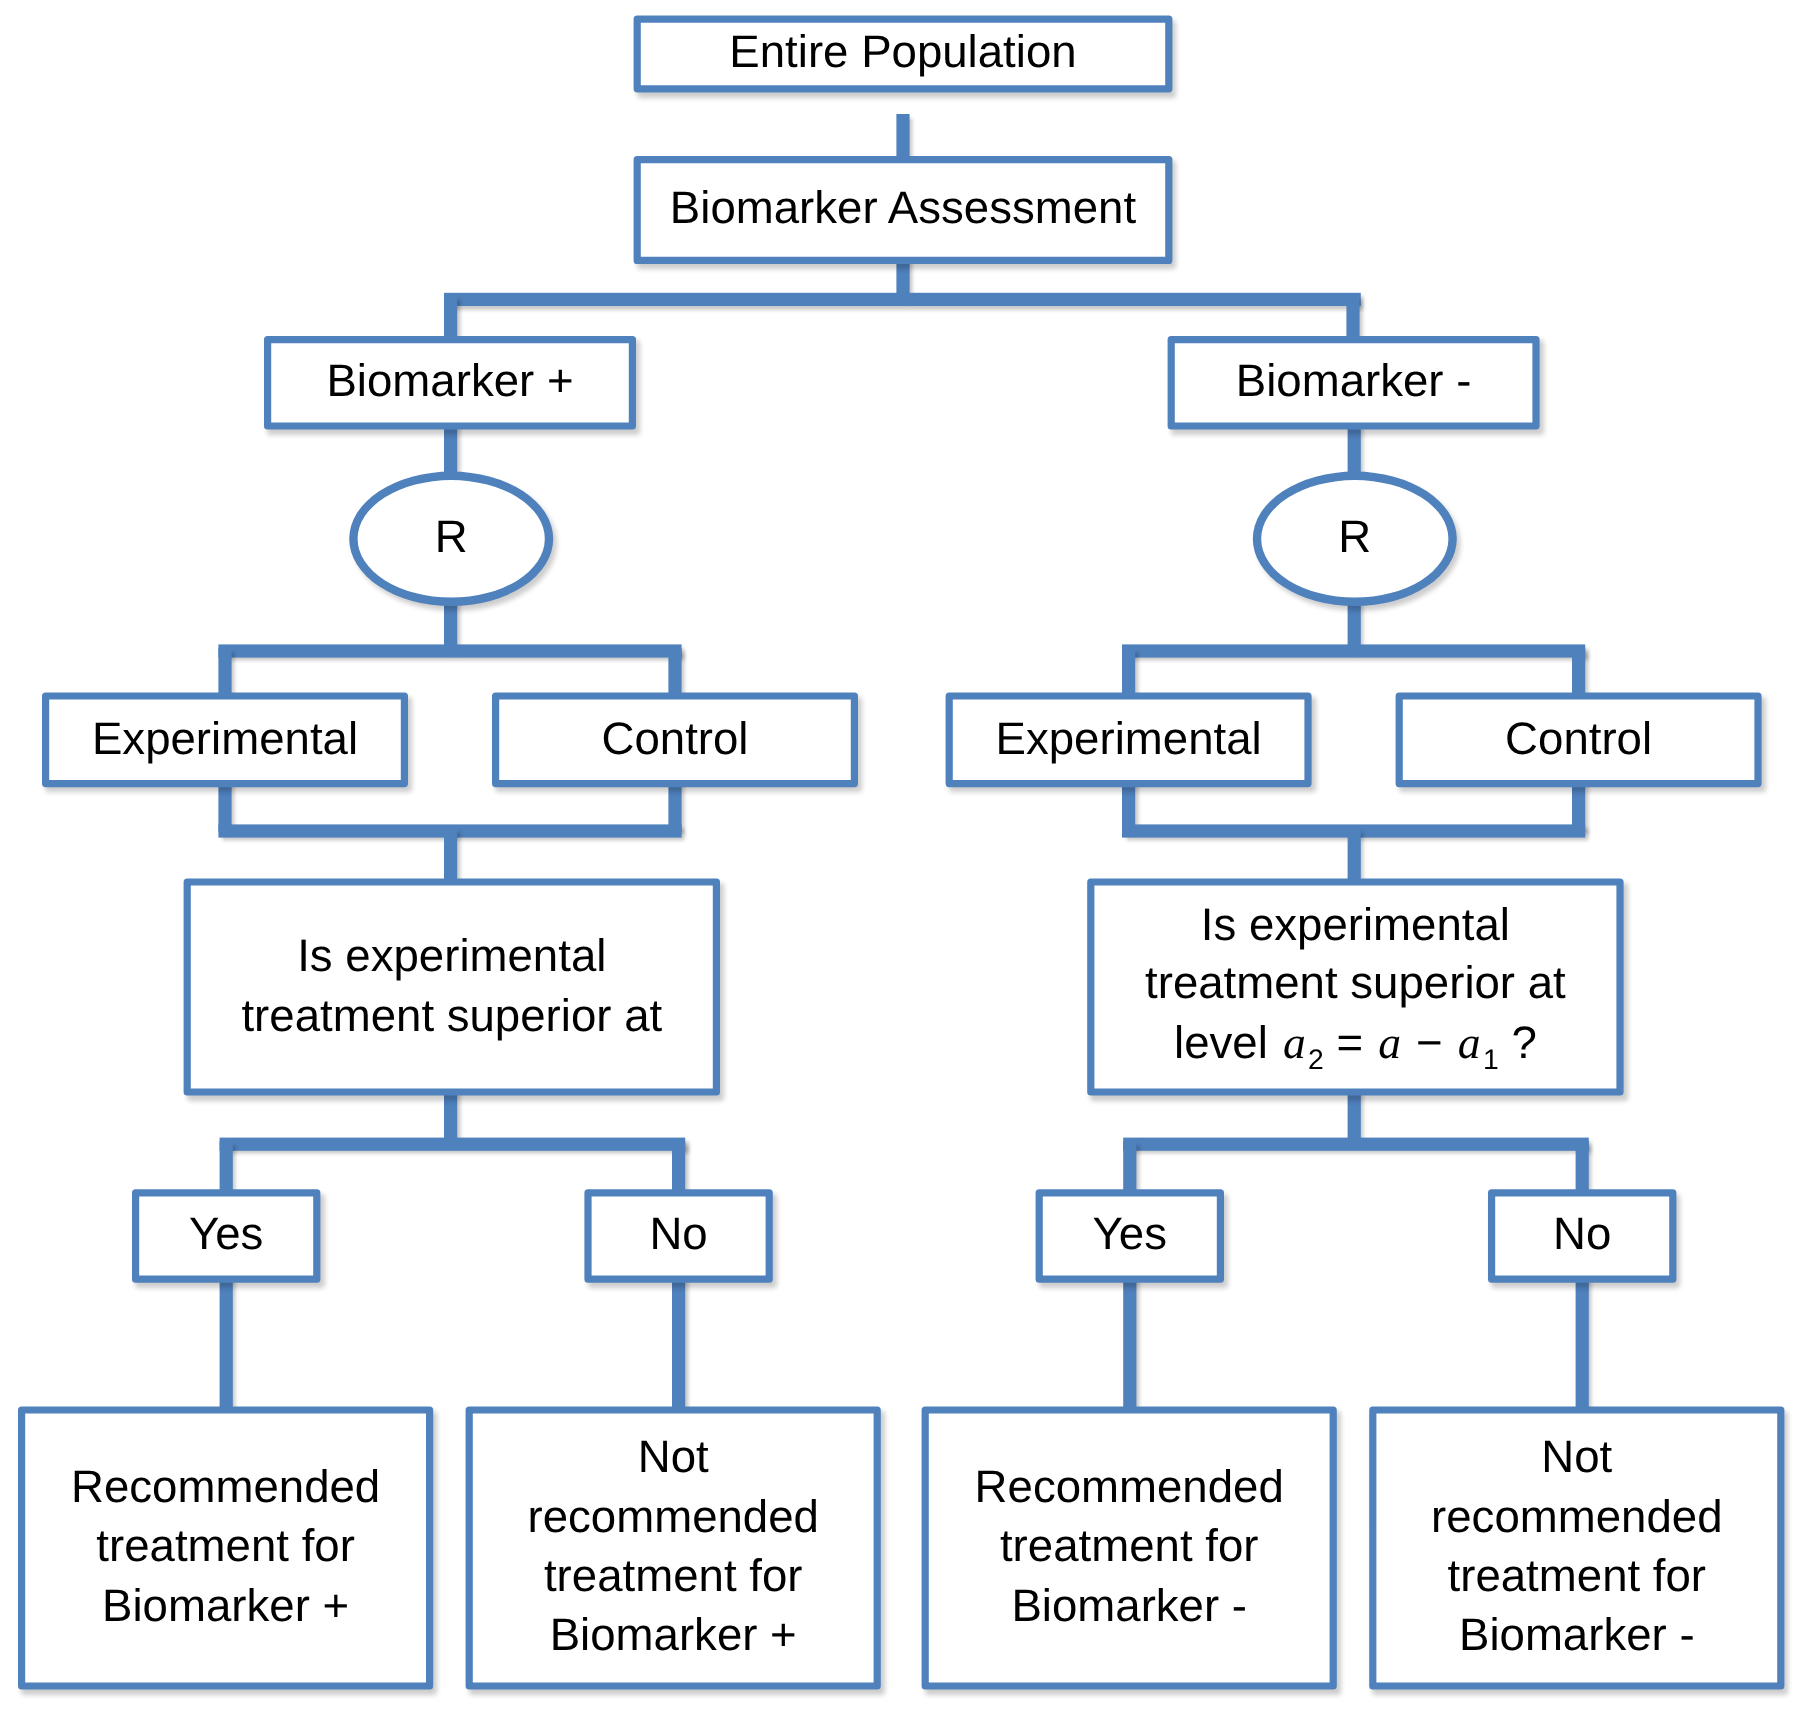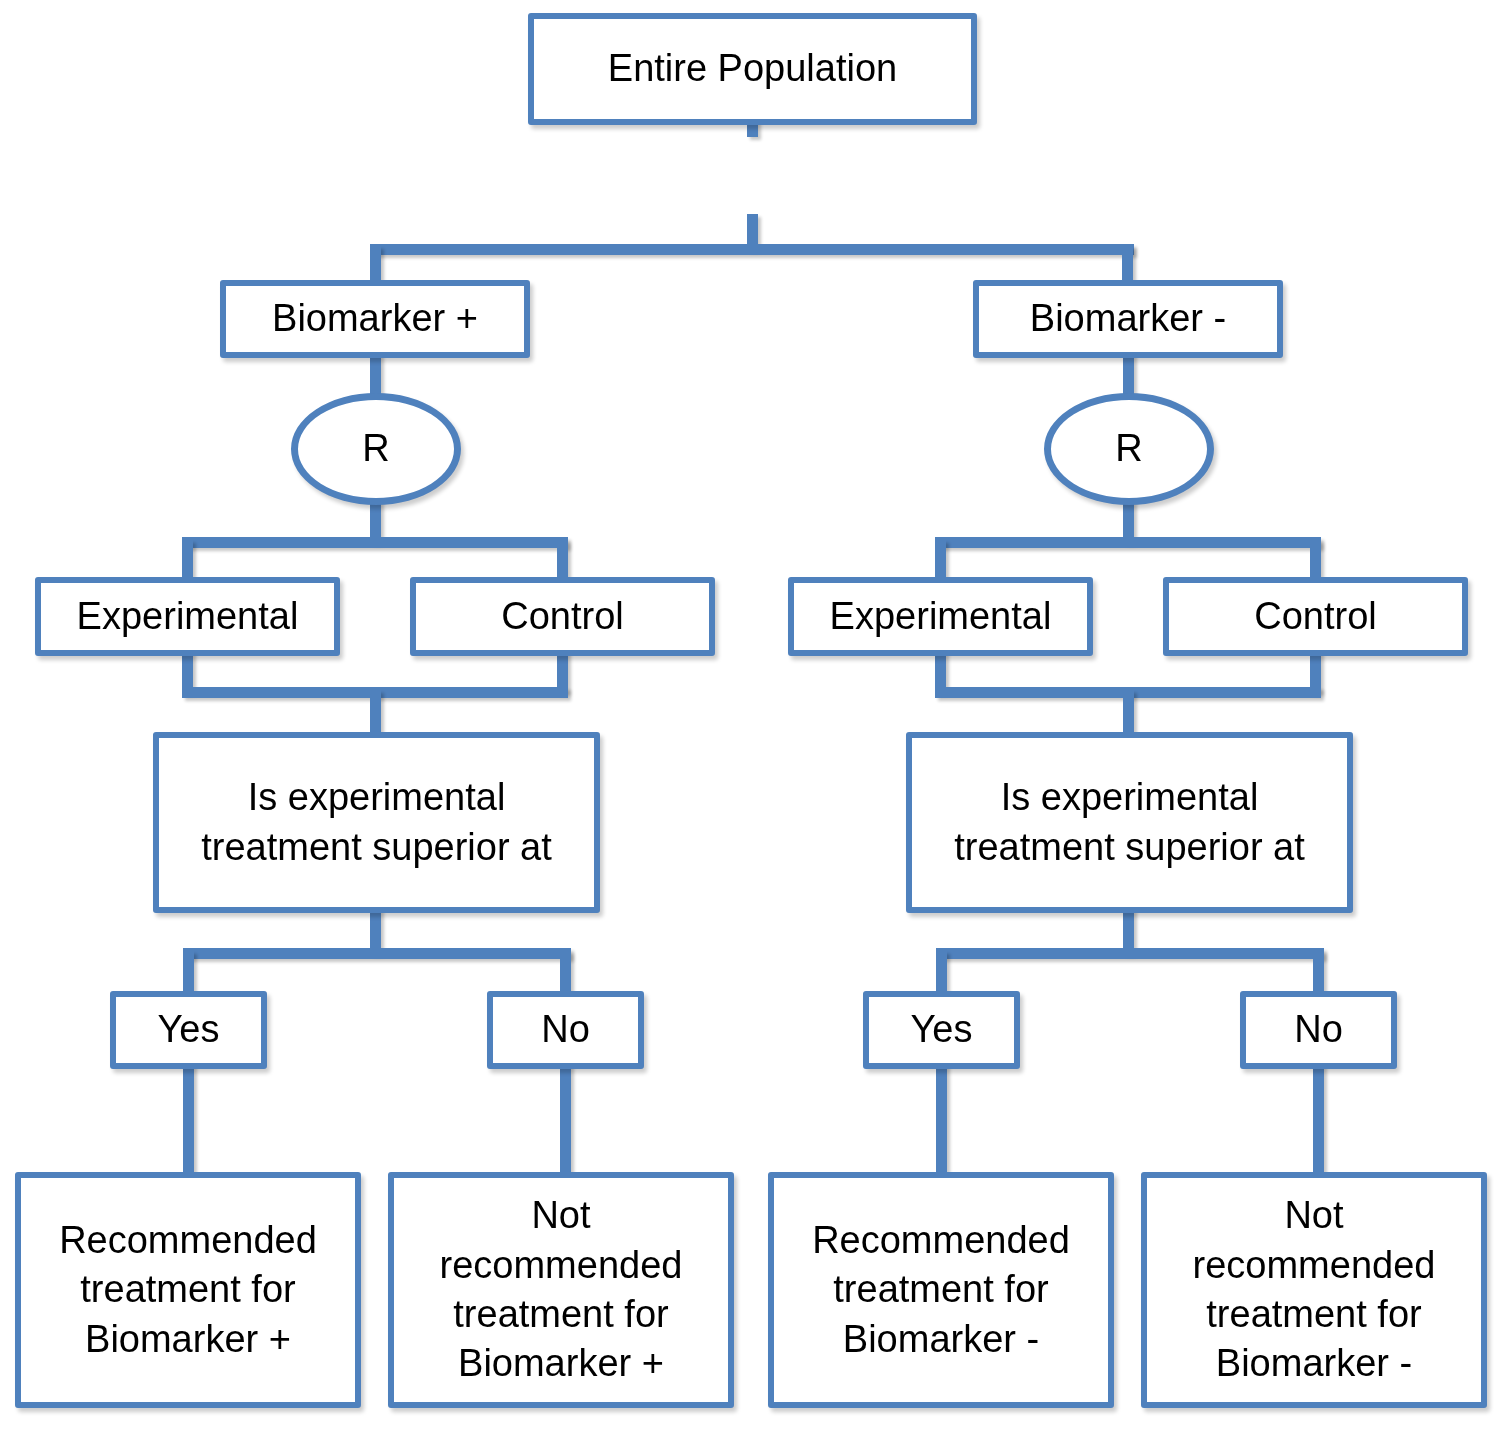--- a/index.html
+++ b/index.html
@@ -81,24 +81,27 @@
   <div class="line v" style="left:1310px;top:650px;height:43px"></div>
   <div class="line h" style="left:935px;top:687px;width:386px"></div>
   <div class="line v" style="left:1123px;top:690px;height:48px"></div>
   <div class="line v" style="left:1123px;top:908px;height:46px"></div>
   <div class="line h" style="left:936px;top:948px;width:388px"></div>
   <div class="line v" style="left:936px;top:951px;height:46px"></div>
   <div class="line v" style="left:1313px;top:951px;height:46px"></div>
   <div class="line v" style="left:936px;top:1063px;height:115px"></div>
   <div class="line v" style="left:1313px;top:1063px;height:115px"></div>
 
-  <div class="box" style="left:528px;top:13px;width:449px;height:112px">
+  <div class="box" style="left:528px;top:13px;width:449px;height:64px">
     <span>Entire Population</span>
   </div>
 
+  <div class="box" style="left:528px;top:130px;width:449px;height:90px">
+    <span>Biomarker Assessment</span>
+  </div>
 
   <div class="box" style="left:220px;top:280px;width:310px;height:78px">
     <span>Biomarker +</span>
   </div>
 
   <div class="box" style="left:973px;top:280px;width:310px;height:78px">
     <span>Biomarker -</span>
   </div>
 
   <div class="box ellipse" style="left:291px;top:393px;width:170px;height:112px">
@@ -129,20 +132,21 @@
     <div class="qtext">
       <div>Is experimental</div>
       <div>treatment superior at</div>
     </div>
   </div>
 
   <div class="box" style="left:906px;top:732px;width:447px;height:181px">
     <div class="qtext">
       <div>Is experimental</div>
       <div>treatment superior at</div>
+      <div class="math">level <i>a</i><sub>2</sub> = <i>a</i> − <i>a</i><sub>1</sub> ?</div>
     </div>
   </div>
 
   <div class="box" style="left:110px;top:991px;width:157px;height:78px">
     <span>Yes</span>
   </div>
 
   <div class="box" style="left:487px;top:991px;width:157px;height:78px">
     <span>No</span>
   </div>

